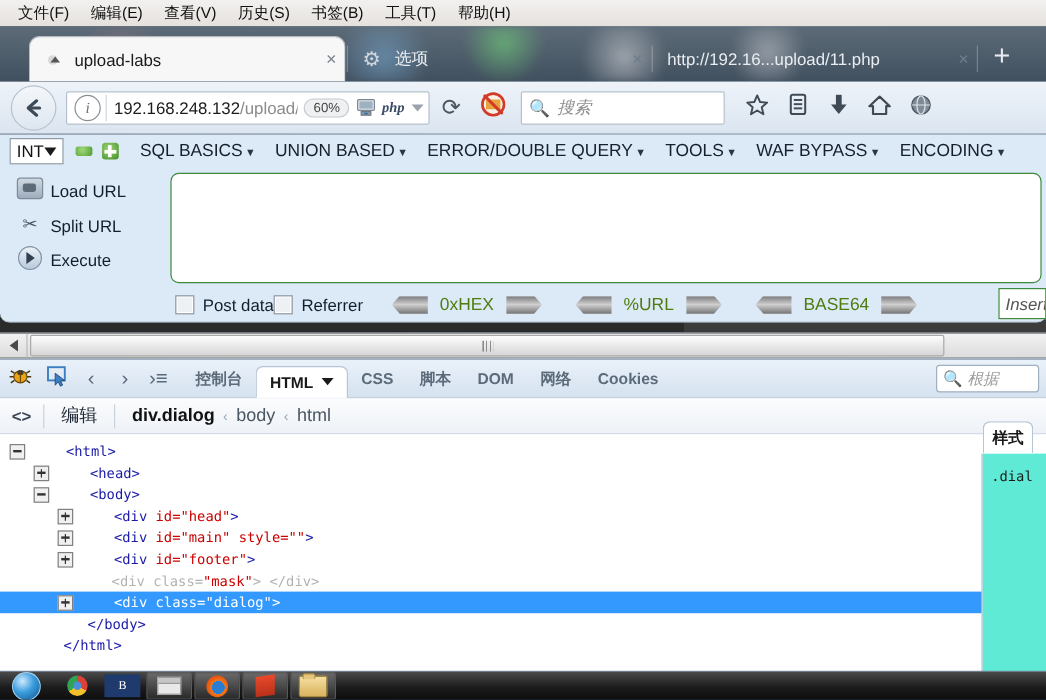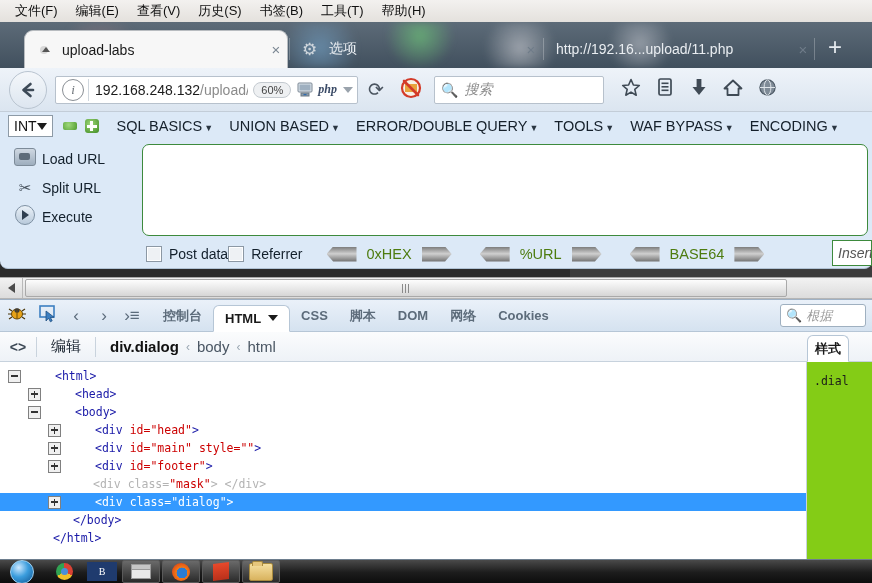--- a/index.html
+++ b/index.html
@@ -337,22 +337,22 @@
   .twist::before { content:""; position:absolute; left:2px; top:4.5px; width:7px; height:1.5px; background:#333;}
   .twist.plus::after { content:""; position:absolute; left:4.5px; top:2px; width:1.5px; height:7px; background:#333;}
   .tag { color:#1a1aa8; }
   .attr { color:#cc0000; }
   .val { color:#cc0000; }
   .sel .tag, .sel .attr, .sel .val, .sel .muted { color:#ffffff; }
   .trow.dim .tag { color:#b3b3b3; }
   .trow.dim .attr { color:#b3b3b3; }
 
   .dt-rightpanel {
-    position:absolute; right:0; top:0; width:66px; height:199px;
-    background:#84cc16; border-left:1px solid #c7d2dd; box-sizing:border-box;
+    position:absolute; right:0; top:16px; width:54px; height:199px;
+    background:#5eead4; border-left:1px solid #c7d2dd; box-sizing:border-box;
   }
   .rp-tabrow {
     position:absolute; left:0; top:-30px; height:30px; width:48px;
     display:flex; align-items:flex-end;
   }
   .rp-tab {
     font-size:13px; font-weight:bold; color:#1a1a1a;
     background:#fff; border:1px solid #b6c6d6; border-bottom:1px solid #fff;
     border-radius:6px 6px 0 0; height:25px; padding:0 7px;
     display:flex; align-items:center; white-space:nowrap;

